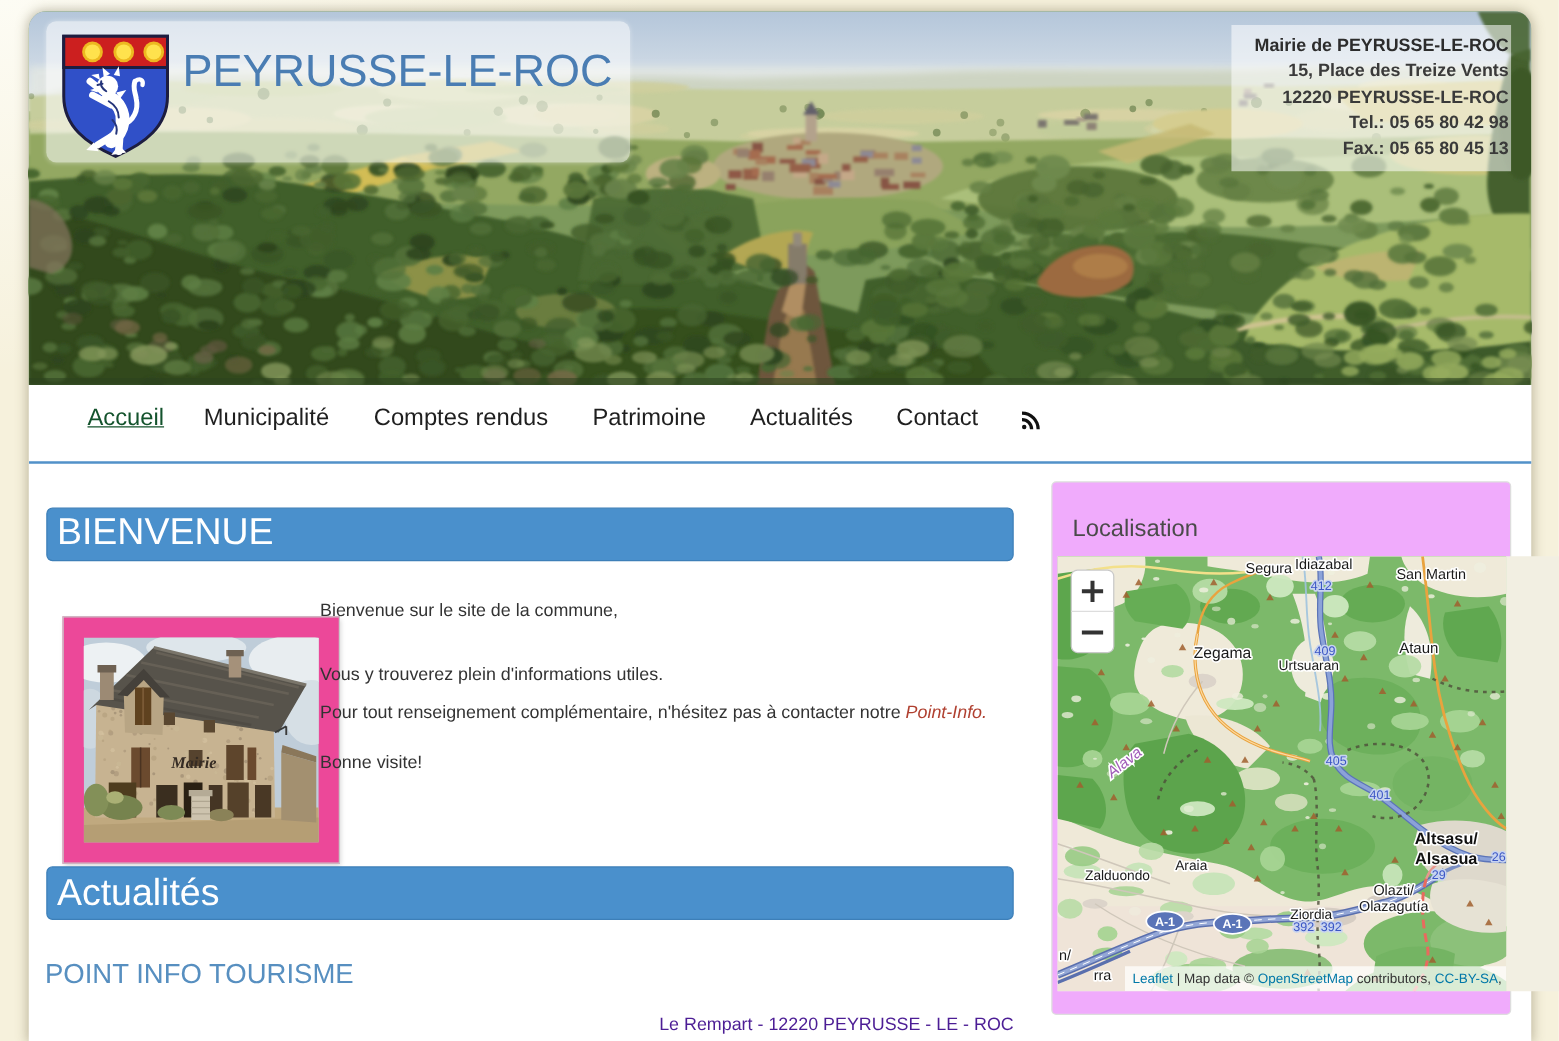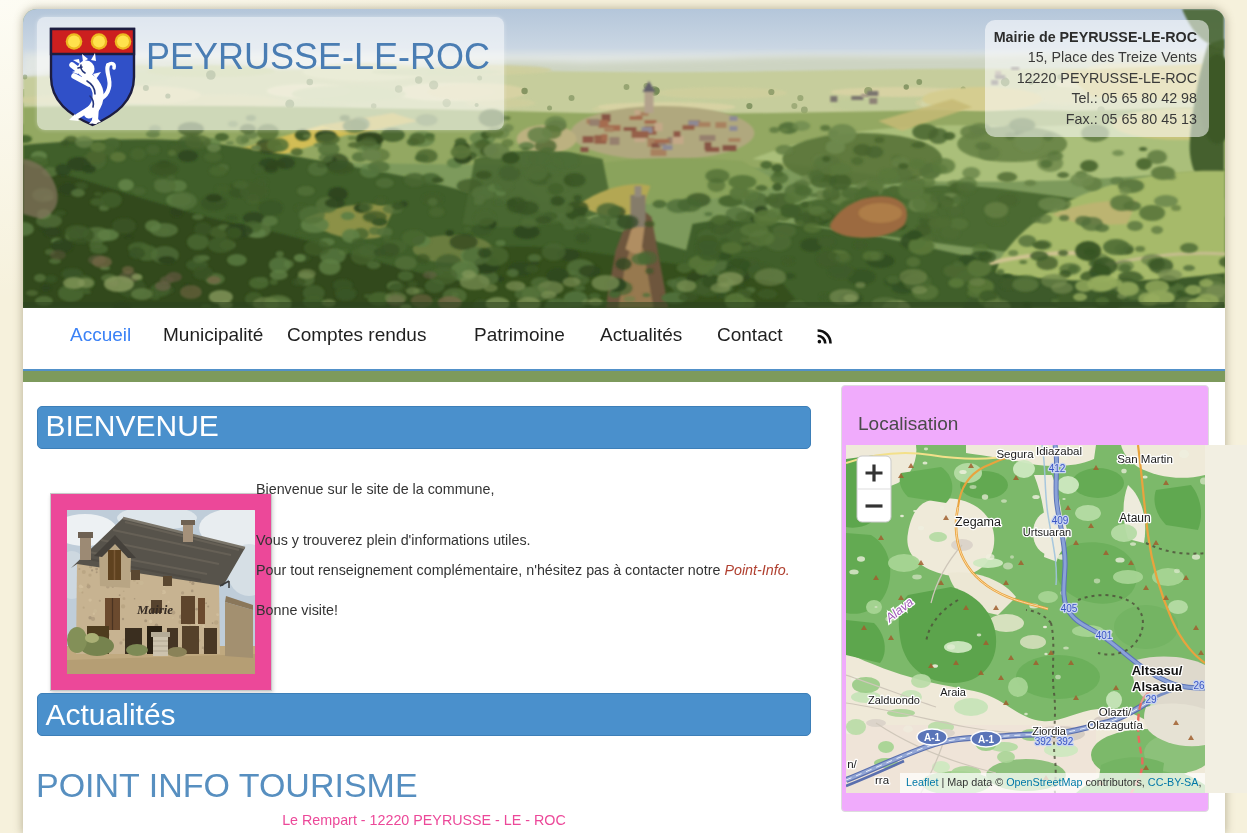--- a/index.html
+++ b/index.html
@@ -10,79 +10,79 @@
     background-image:radial-gradient(ellipse 900px 500px at 0% 0%, #fdfcf4 0%, rgba(253,252,244,0) 60%);
     font-family:"Liberation Sans", sans-serif;
   }
   .page{
     position:absolute;left:23px;top:9px;width:1202px;height:824px;
     background:#ffffff;border-radius:14px 14px 0 0;
     box-shadow:0 0 9px 1px rgba(120,110,80,0.45);
   }
   
   .hero{
-    position:absolute;left:0;top:0;width:1202px;height:373px;
+    position:absolute;left:0;top:0;width:1202px;height:299px;
     border-radius:14px 14px 0 0;overflow:hidden;background:#7d9a5c;
   }
   .hero svg{display:block;}
   .logobox{
     position:absolute;left:14px;top:8px;width:467px;height:113px;
     background:rgba(255,255,255,0.55);border-radius:8px;
     box-shadow:0 0 4px rgba(255,255,255,0.4);
   }
   .logobox .shield{position:absolute;left:12px;top:9px;}
   .sitetitle{
     position:absolute;left:109px;top:19px;white-space:nowrap;
     font-size:36px;color:#4a7db3;letter-spacing:0px;
   }
   .sitesub{
     position:absolute;left:110px;top:71px;white-space:nowrap;
     font-size:18px;color:#4a86b8;
   }
   .contactbox{
     position:absolute;right:16px;top:11px;width:224px;height:117px;
-    background:rgba(255,255,255,0.55);border-radius:10px;
+    background:rgba(255,255,255,0.55);border-radius:0;
     font-size:14.3px;color:#3a3a3a;text-align:right;white-space:nowrap;
-    padding:7px 12px 0 0;box-sizing:border-box;line-height:20.4px;
+    padding:7px 2px 0 0;box-sizing:border-box;line-height:20.4px;font-weight:bold;
   }
   .contactbox b{color:#2c2c2c;}
   
   .nav{
     position:absolute;left:0;top:299px;width:1202px;height:63px;
     background:#ffffff;border-bottom:2px solid #5291c9;
     box-sizing:border-box;
   }
   .nav a{
     position:absolute;top:16px;font-size:19px;color:#1f1f1f;text-decoration:none;
   }
-  .nav a.on{color:#3b82f6;}
+  .nav a.on{color:#14532d;text-decoration:underline;}
   
   .hbar{
     position:absolute;left:14px;width:774px;height:43px;
     background:#4a90cc;border:1px solid #3d7fb8;border-radius:5px;
     box-sizing:border-box;color:#ffffff;
   }
   .hbar span{position:absolute;left:7.5px;top:1.5px;font-size:30px;}
   .imgframe{
     position:absolute;left:27px;top:484px;width:188px;height:164px;
     background:#ec4899;border:1px solid #c8c8c8;padding:16px;
     box-shadow:1px 2px 4px rgba(0,0,0,0.18);
   }
   .ptext{position:absolute;left:233px;top:0;width:560px;font-size:14.3px;color:#333;}
   .ptext .l1{position:absolute;left:0;top:472px;width:560px;}
   .ptext .l2{position:absolute;left:0;top:523px;width:560px;}
   .ptext .l3{position:absolute;left:0;top:553px;width:600px;}
   .ptext .l4{position:absolute;left:0;top:593px;width:560px;}
   .ptext a{color:#b04030;text-decoration:none;font-style:italic;}
   .pit{
-    position:absolute;left:13px;top:757px;font-size:34px;color:#578fc0;
+    position:absolute;left:13px;top:757px;font-size:22px;color:#578fc0;
   }
   .addr{
-    position:absolute;left:14px;top:803px;width:774px;text-align:center;
-    font-size:14.3px;color:#ec4899;
+    position:absolute;left:14px;top:803px;width:774px;text-align:right;
+    font-size:14.3px;color:#4c1d95;
   }
   
   .card{
     position:absolute;left:818px;top:376px;width:368px;height:427px;
     background:#f0abfc;border:1px solid #dddddd;border-radius:4px;
     box-sizing:border-box;
   }
   .card h3{
     margin:0;position:absolute;left:16px;top:27px;
     font-size:19px;font-weight:normal;color:#4a4a4a;
@@ -1140,21 +1140,21 @@
       <b>Mairie de PEYRUSSE-LE-ROC</b><br>
       15, Place des Treize Vents<br>
       12220 PEYRUSSE-LE-ROC<br>
       Tel.: 05 65 80 42 98<br>
       Fax.: 05 65 80 45 13
     </div>
   </div>
   <div class="nav">
     <a class="on" style="left:47px">Accueil</a>
     <a style="left:140px">Municipalité</a>
-    <a style="left:264px">Comptes rendus</a>
+    <a style="left:276px">Comptes rendus</a>
     <a style="left:451px">Patrimoine</a>
     <a style="left:577px">Actualités</a>
     <a style="left:694px">Contact</a>
     <svg style="position:absolute;left:792px;top:18px" width="21" height="19" viewBox="0 0 24 24">
       <path fill="#111" d="M4.26 17.48A2.26 2.26 0 1 1 2 19.74a2.26 2.26 0 0 1 2.26-2.26zM2 10.63a11.37 11.37 0 0 1 11.37 11.37h-3.3A8.07 8.07 0 0 0 2 13.93zm0-6.63a18 18 0 0 1 18 18h-3.29A14.71 14.71 0 0 0 2 7.29z"></path>
     </svg>
   </div>
   <div class="hbar" style="top:397px">
       <span>BIENVENUE</span>
     </div>

